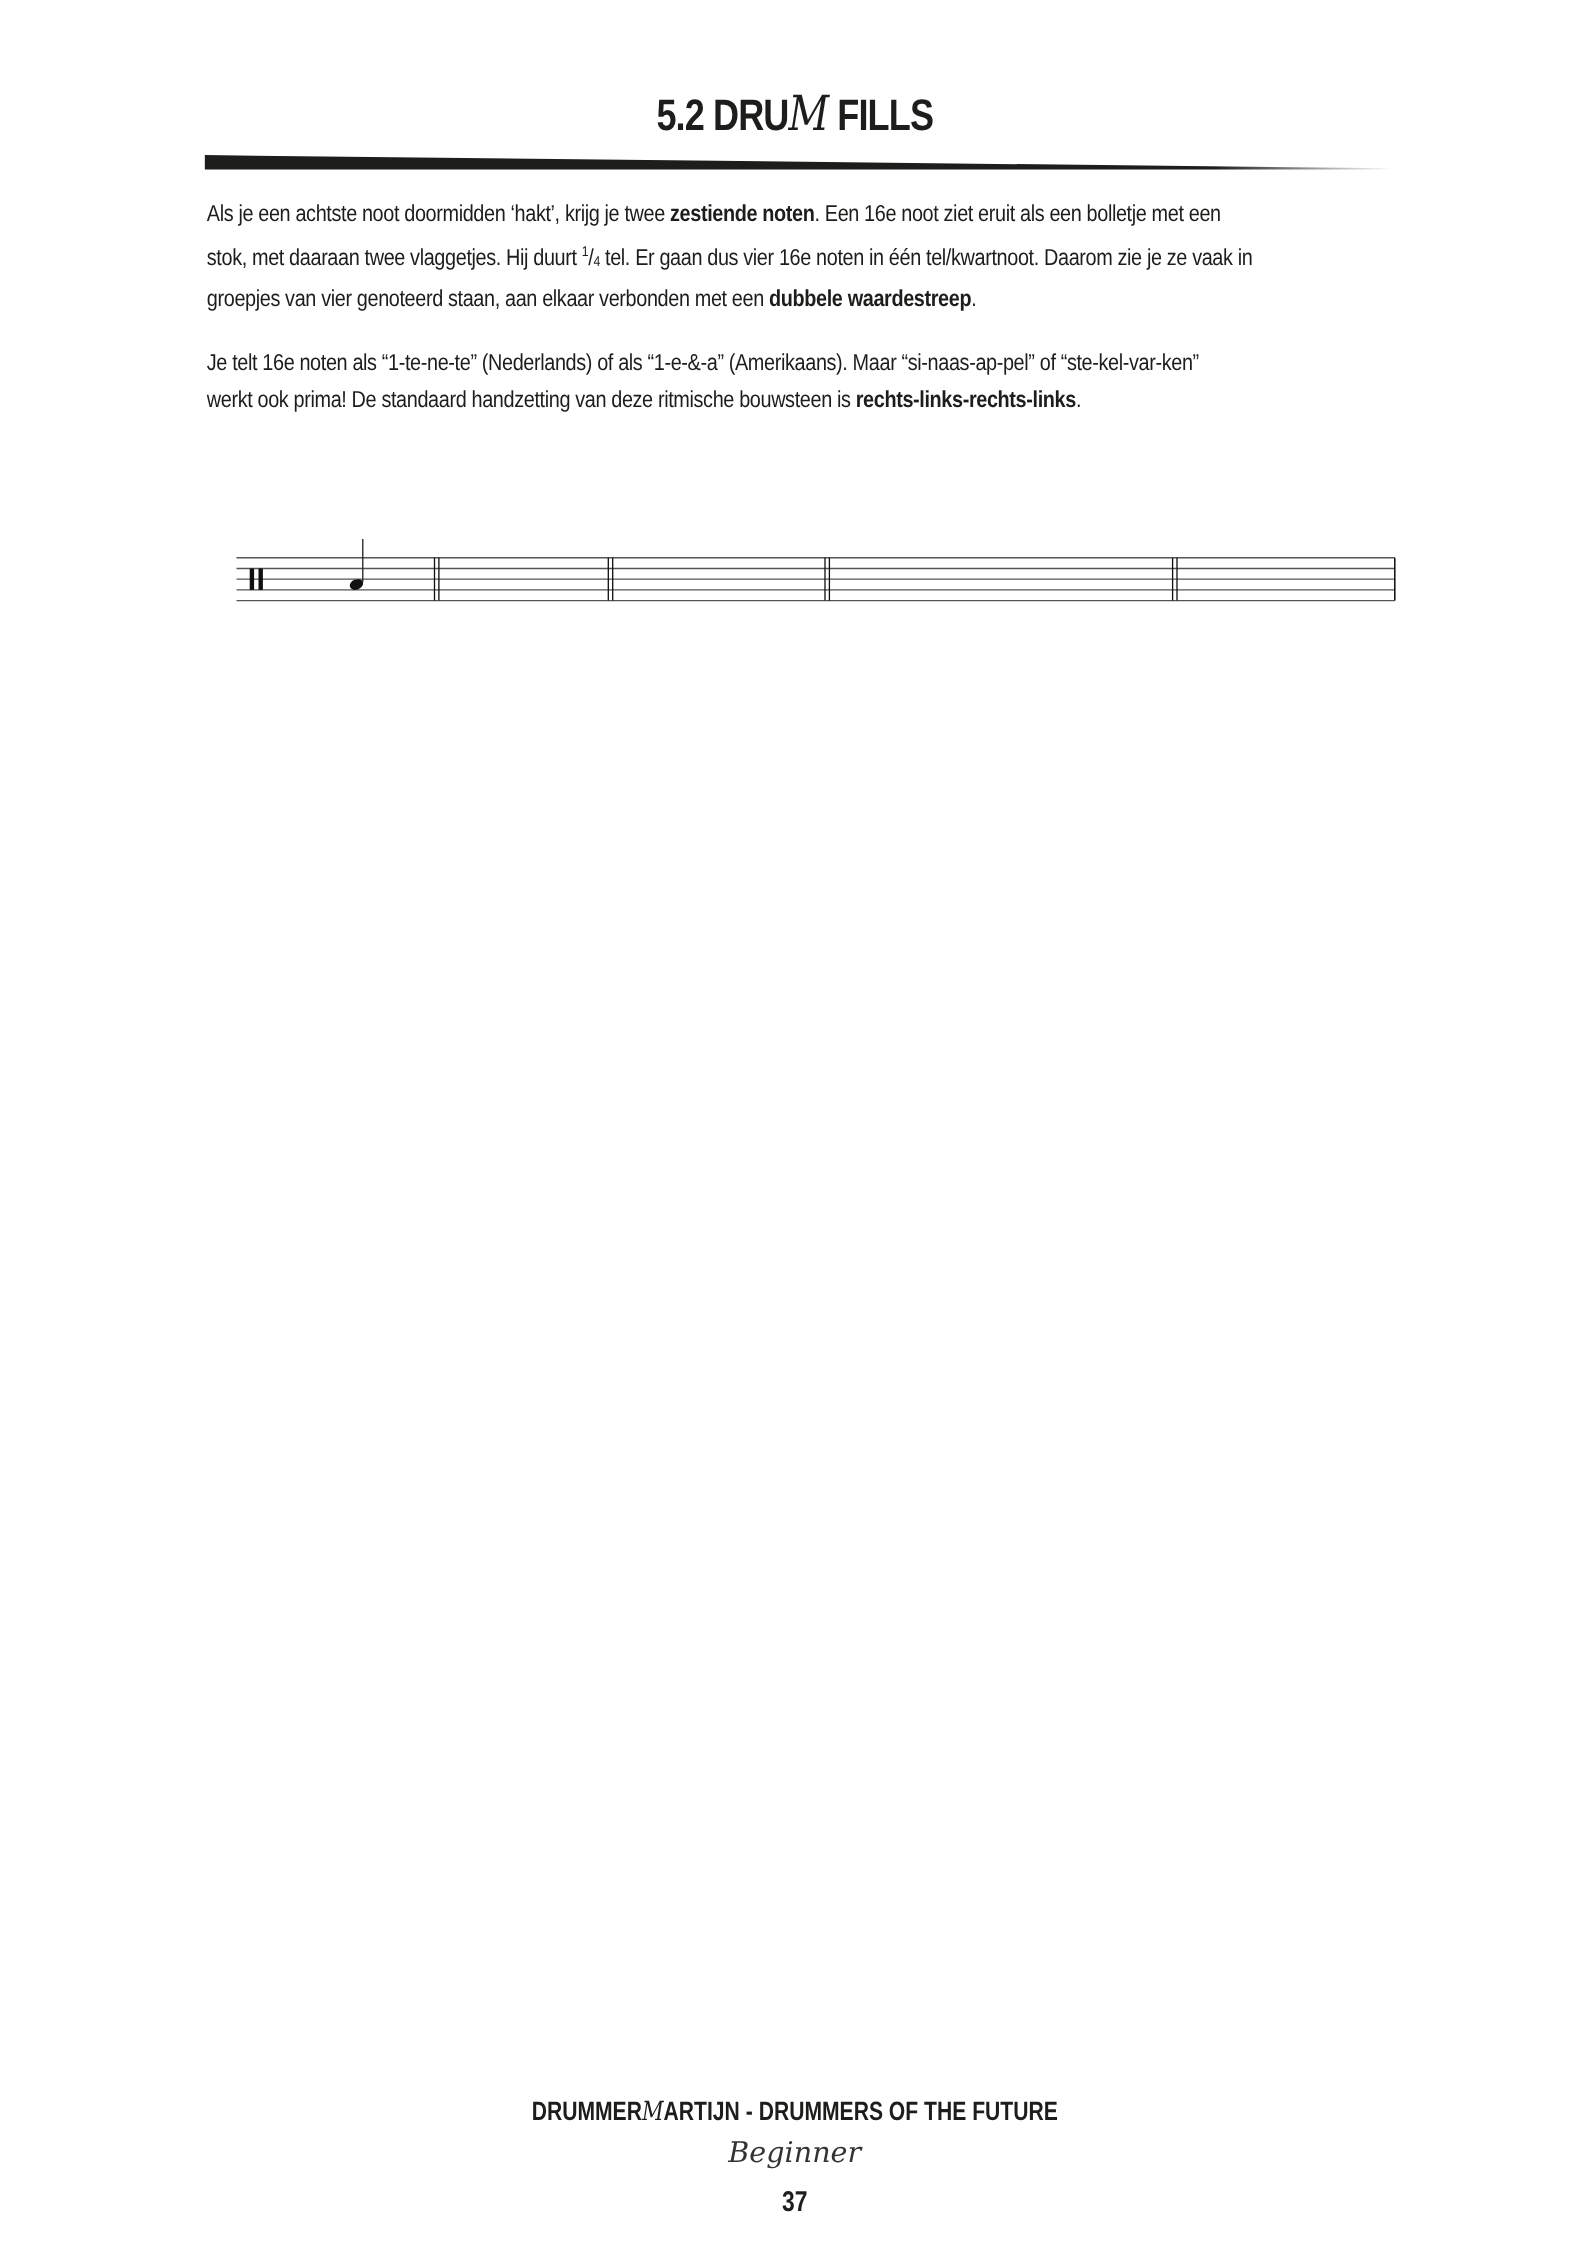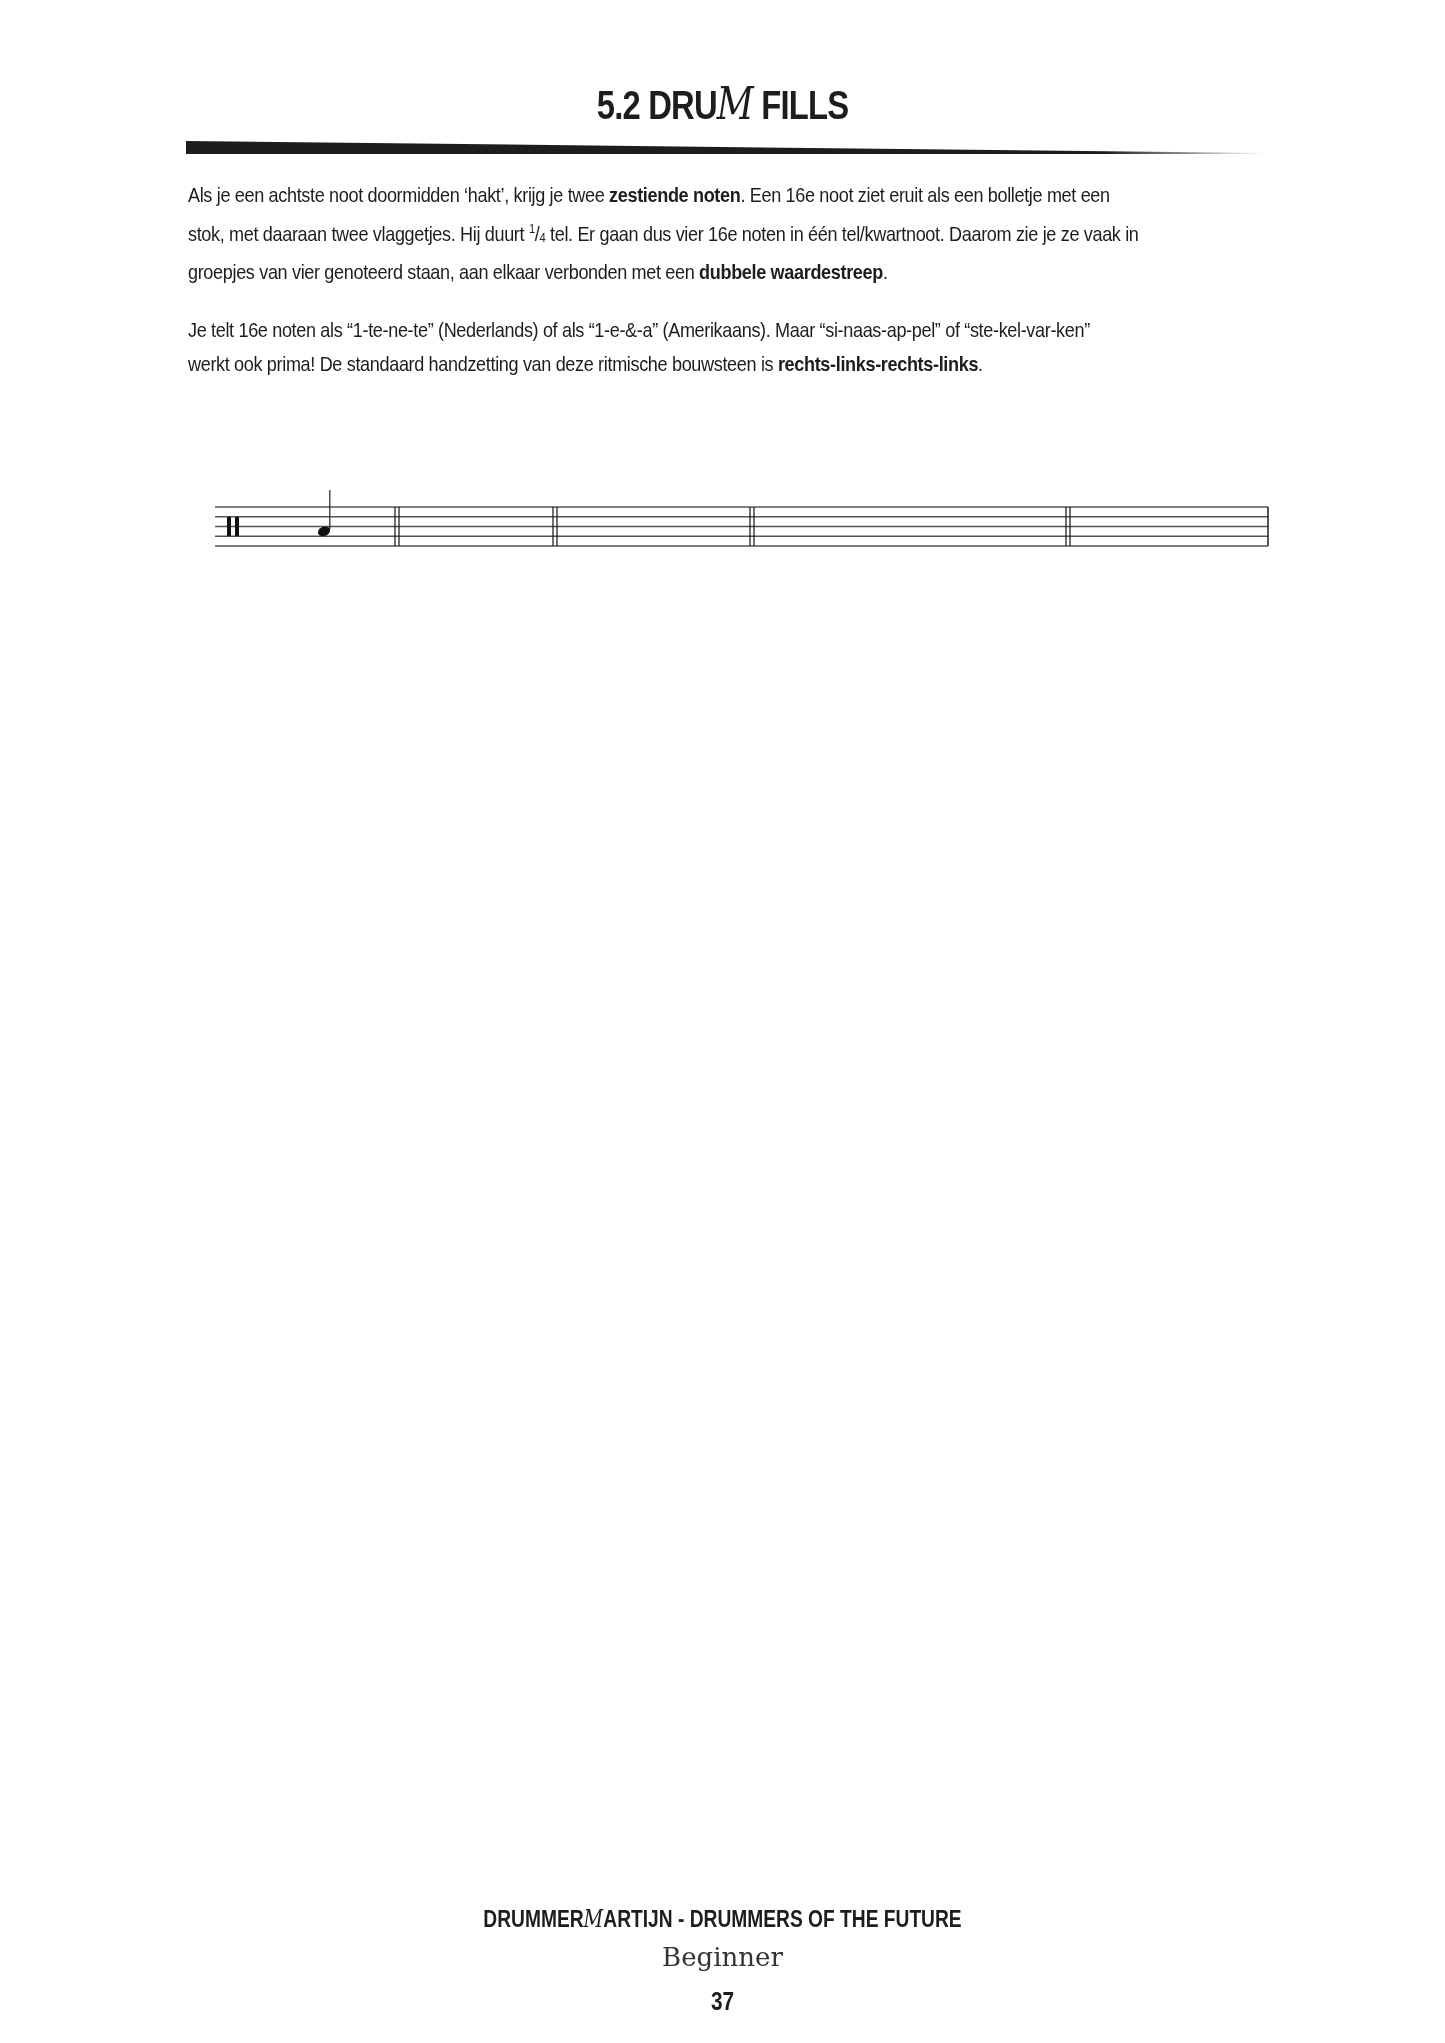--- a/index.html
+++ b/index.html
@@ -7,21 +7,21 @@
   .title{position:absolute;top:78px;left:0;width:1445px;text-align:center;font-family:"Liberation Sans",sans-serif;font-weight:bold;font-size:40px;letter-spacing:-1px;transform:scaleX(0.82);transform-origin:center;}
   .title .m{font-family:"DejaVu Serif",serif;font-style:italic;font-weight:normal;font-size:44px;}
   .rule{position:absolute;left:186px;top:140px;width:1080px;height:16px;}
   .para{position:absolute;left:188px;width:1080px;font-size:21px;line-height:34px;letter-spacing:-0.4px;transform:scaleX(0.86);transform-origin:left top;white-space:nowrap;}
   .para b{font-weight:bold;}
   .para sup{font-size:13px;vertical-align:8px;}
   .para sub{font-size:13px;vertical-align:-1px;}
   svg.music{position:absolute;left:0;top:0;}
   .footer-main{position:absolute;top:1905px;left:0;width:1445px;text-align:center;font-weight:bold;font-size:24px;transform:scaleX(0.8);transform-origin:center;}
   .footer-main .m{font-family:"DejaVu Serif",serif;font-style:italic;font-weight:normal;}
-  .footer-sub{position:absolute;top:1942px;left:0;width:1445px;text-align:center;font-family:"DejaVu Serif",serif;font-size:26px;color:#333;}
+  .footer-sub{position:absolute;top:1942px;left:0;width:1445px;text-align:center;font-family:"DejaVu Serif",serif;font-style:italic;font-size:26px;color:#333;}
   .page-num{position:absolute;top:1986px;left:0;width:1445px;text-align:center;font-weight:bold;font-size:26px;transform:scaleX(0.8);transform-origin:center;}
 </style>
 </head>
 <body>
 
 <div class="title"><span>5.2 DRU</span><span class="m">M</span><span> FILLS</span></div>
 
 <svg class="rule" viewBox="0 0 1080 16" preserveAspectRatio="none">
   <defs>
       <linearGradient id="rg" x1="0" x2="1">

